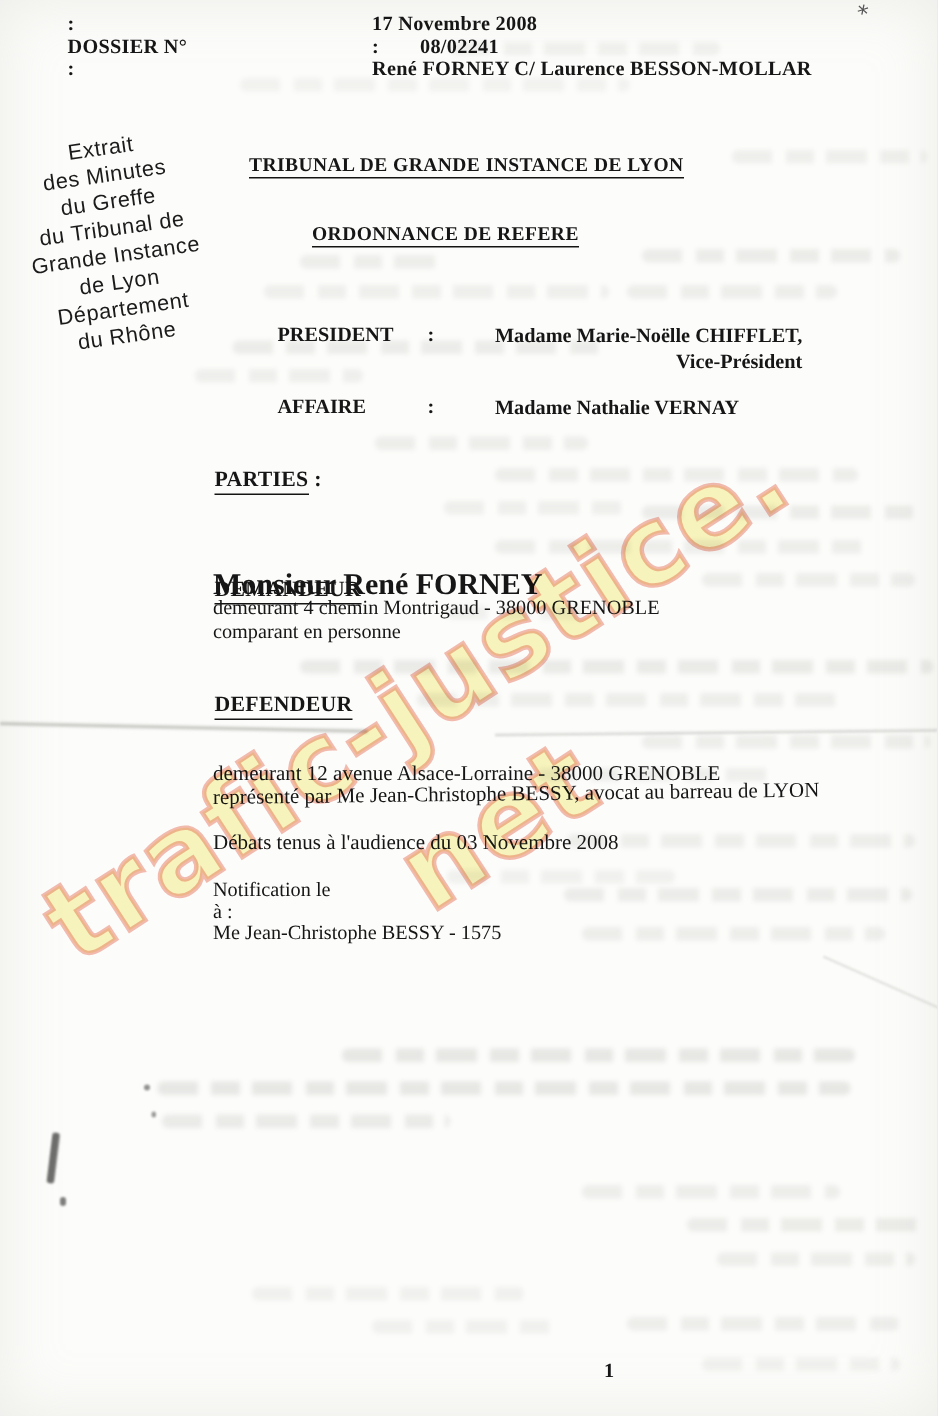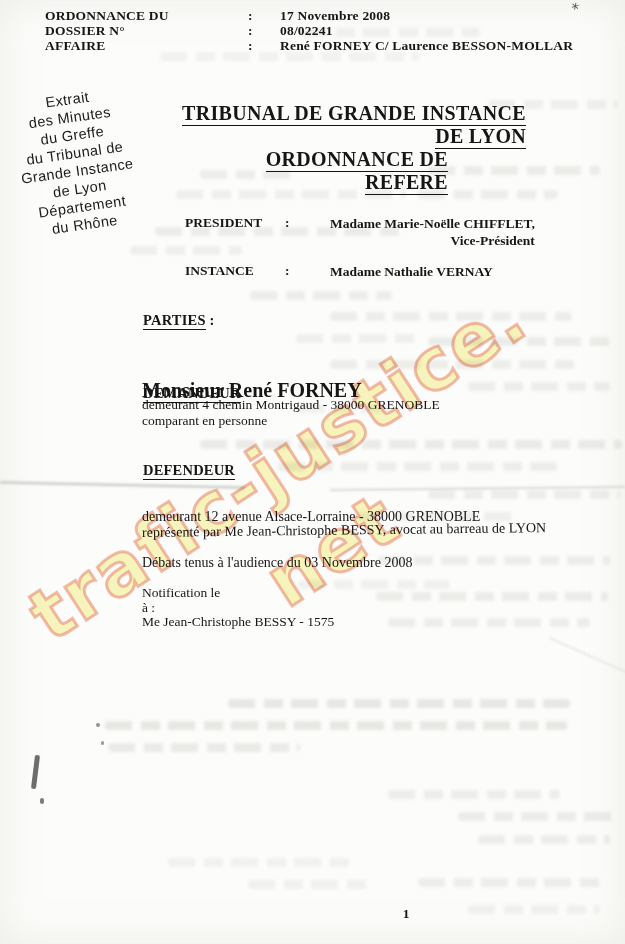--- a/index.html
+++ b/index.html
@@ -18,21 +18,21 @@
     font-weight:bold;font-size:13.5px;letter-spacing:.2px;white-space:nowrap;}
   
   #stamp{
     position:absolute;left:2px;top:90px;width:148px;
     transform:rotate(-8deg);
     font-family:"Liberation Sans", sans-serif;
     font-size:14.5px;line-height:18px;text-align:center;
     color:#1b1b1b;letter-spacing:.4px;
   }
   
-  .title{position:absolute;font-weight:bold;font-size:20px;letter-spacing:.3px;text-align:right;}
+  .title{position:absolute;font-weight:bold;font-size:13px;letter-spacing:.3px;text-align:left;}
   .u{border-bottom:1.6px solid #141414;padding-bottom:1px;}
   
   .off-label{position:absolute;left:185px;font-weight:bold;font-size:13.5px;}
   .off-colon{display:inline-block;}
   .off-value{position:absolute;left:330px;font-weight:bold;font-size:13.5px;line-height:17px;text-align:right;}
   .lblw{display:inline-block;width:100px;}
   
   .body-line{position:absolute;left:142px;font-size:13.5px;white-space:nowrap;}
   .bold{font-weight:bold;font-size:20px;}
   .heading{position:absolute;left:143px;font-weight:bold;font-size:14.5px;letter-spacing:.2px;}
@@ -103,31 +103,29 @@
   <div class="crease" style="left:330px;top:487px;width:295px;height:3px;transform:rotate(-.6deg);opacity:.7;"></div>
   <div class="crease" style="left:545px;top:655px;width:90px;height:2px;transform:rotate(24deg);opacity:.6;"></div>
 
   <div class="speck" style="left:33px;top:755px;width:5px;height:34px;transform:rotate(7deg);opacity:.8;"></div>
   <div class="speck" style="left:40px;top:798px;width:4px;height:6px;opacity:.7;"></div>
   <div class="speck" style="left:96px;top:723px;width:4px;height:4px;opacity:.6;"></div>
   <div class="speck" style="left:101px;top:741px;width:3px;height:4px;opacity:.55;"></div>
   <span id="corner-mark">*</span>
 
   <div class="hdr-row" style="top:8px;">
-    <span>ORDONNANCE DU</span>
     <span>:</span>
     <span>17 Novembre 2008</span>
   </div>
   <div class="hdr-row" style="top:23px;">
     <span>DOSSIER N°</span>
     <span>:</span>
     <span>08/02241</span>
   </div>
   <div class="hdr-row" style="top:38px;">
-    <span>AFFAIRE</span>
     <span>:</span>
     <span>René FORNEY C/ Laurence BESSON-MOLLAR</span>
   </div>
 
   <div id="stamp">
     <div>Extrait</div>
     <div>des Minutes</div>
     <div>du Greffe</div>
     <div>du Tribunal de</div>
     <div>Grande Instance</div>
@@ -144,21 +142,21 @@
   </div>
 
   <div class="off-label" style="top:215px;">
     <span class="lblw">PRESIDENT</span><span class="off-colon">:</span>
   </div>
   <div class="off-value" style="top:215px;">
     <div>Madame Marie-Noëlle CHIFFLET,</div>
     <div>Vice-Président</div>
   </div>
   <div class="off-label" style="top:263px;">
-    <span class="lblw">INSTANCE</span><span class="off-colon">:</span>
+    <span class="lblw">AFFAIRE</span><span class="off-colon">:</span>
   </div>
   <div class="off-value" style="top:263px;">Madame Nathalie VERNAY</div>
 
   <div class="heading" style="top:312px;">
     <span class="u">PARTIES</span><span> :</span>
   </div>
 
   <div class="heading" style="top:348px;margin-top:37px;">
     <span class="u">DEMANDEUR</span>
   </div>

